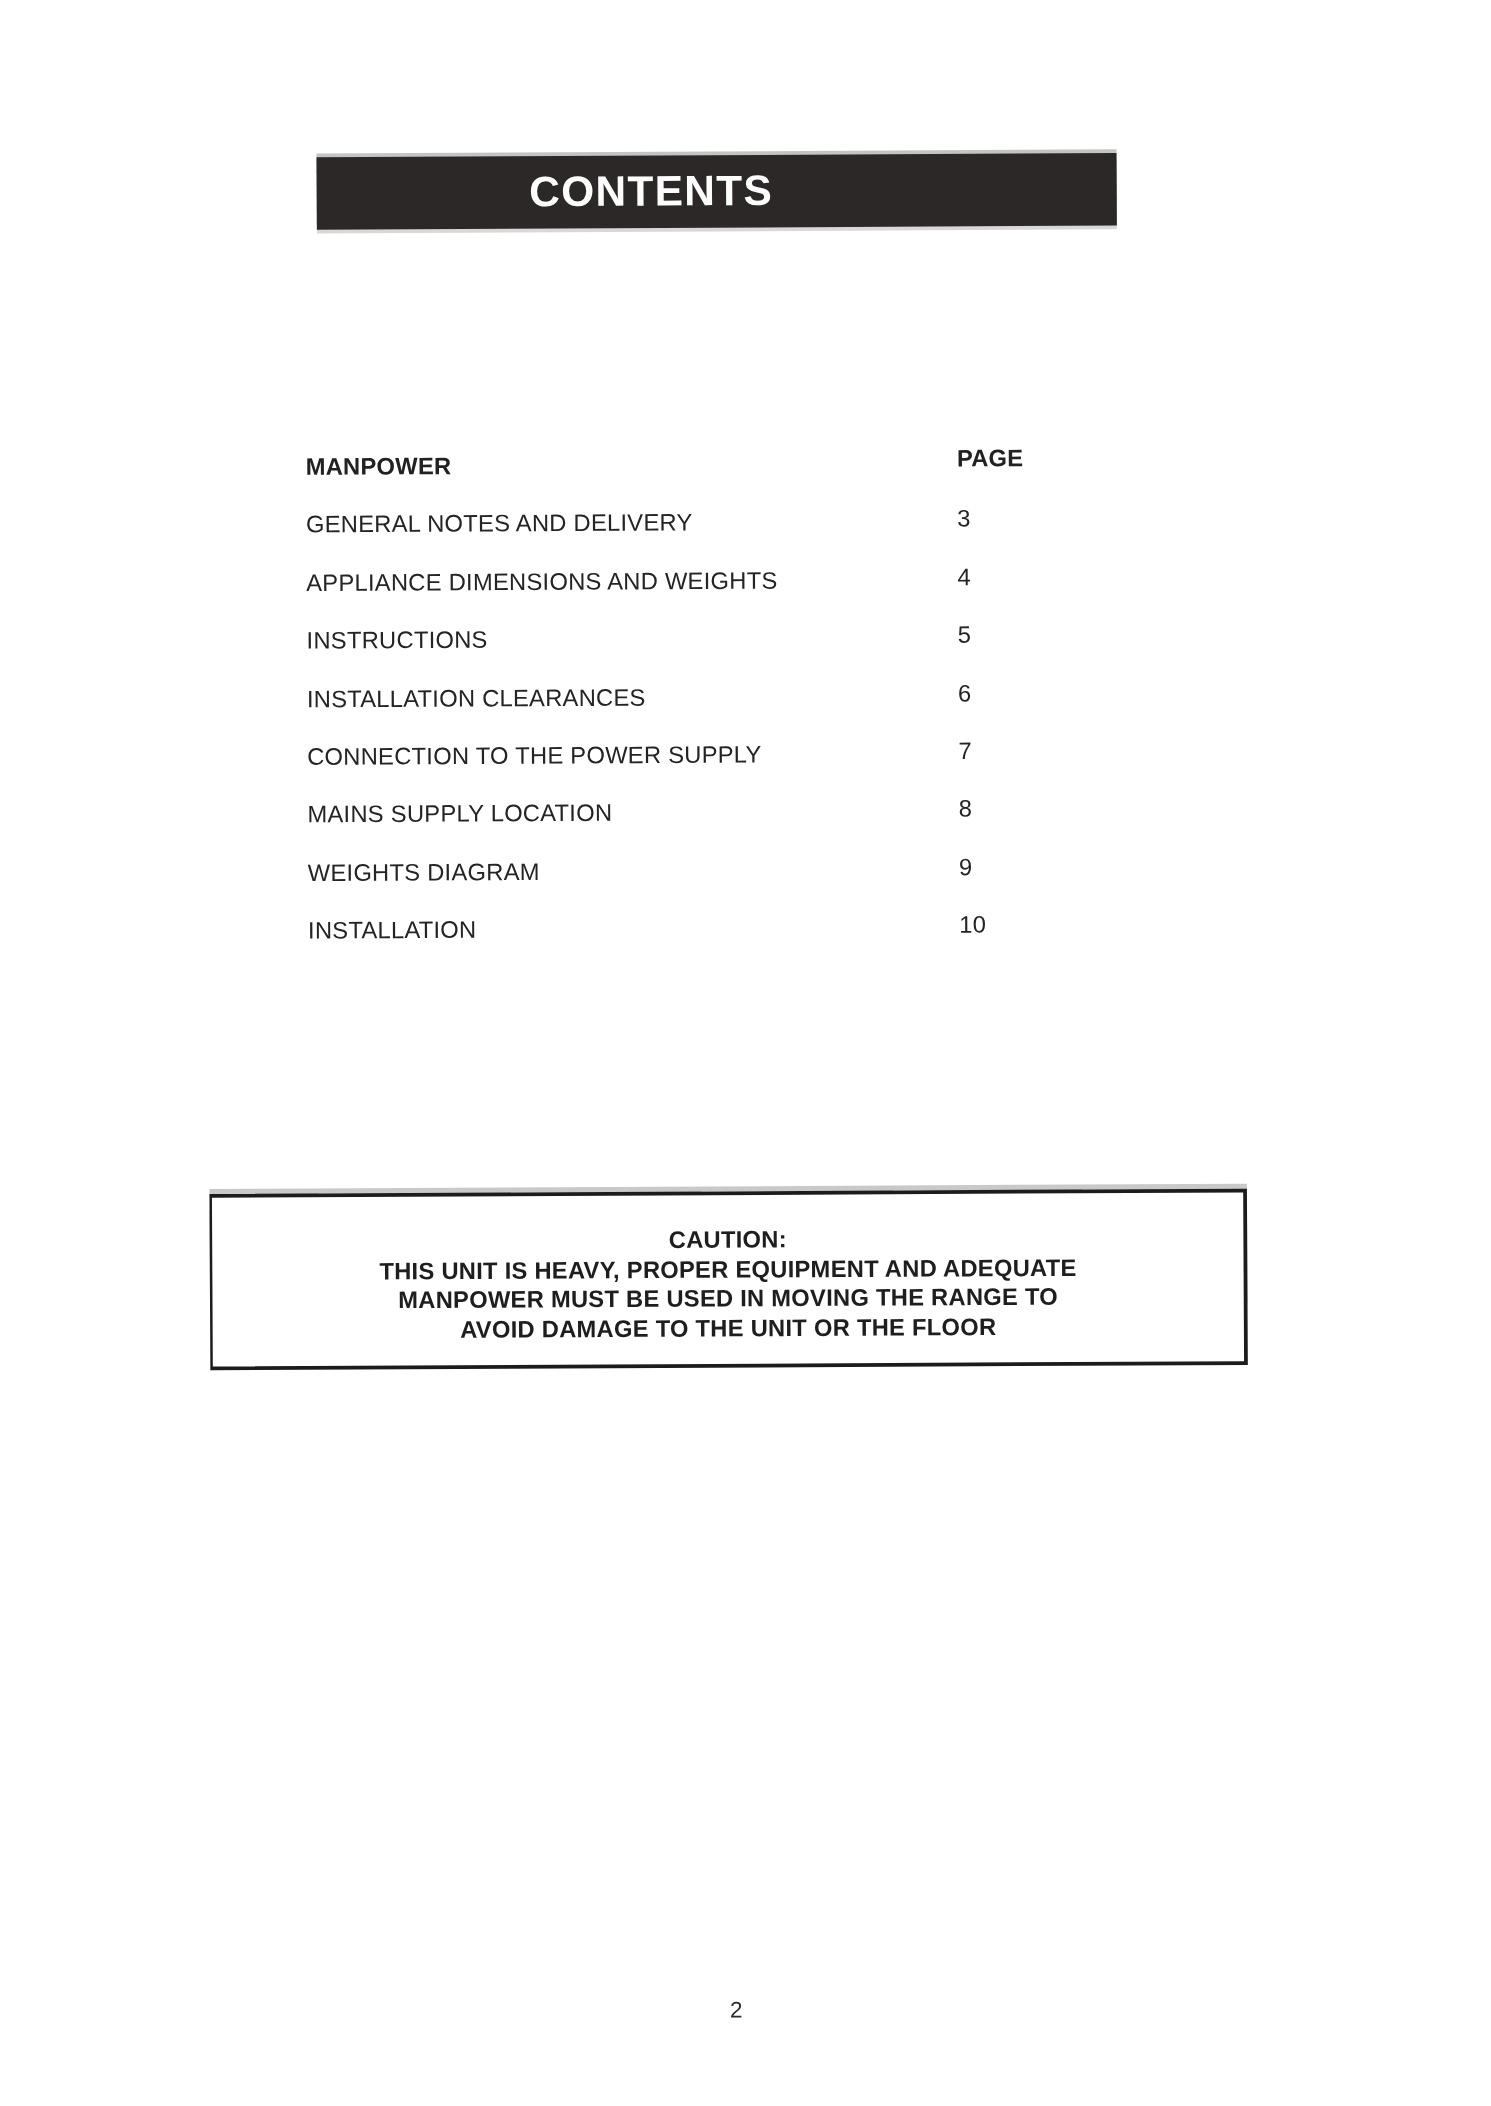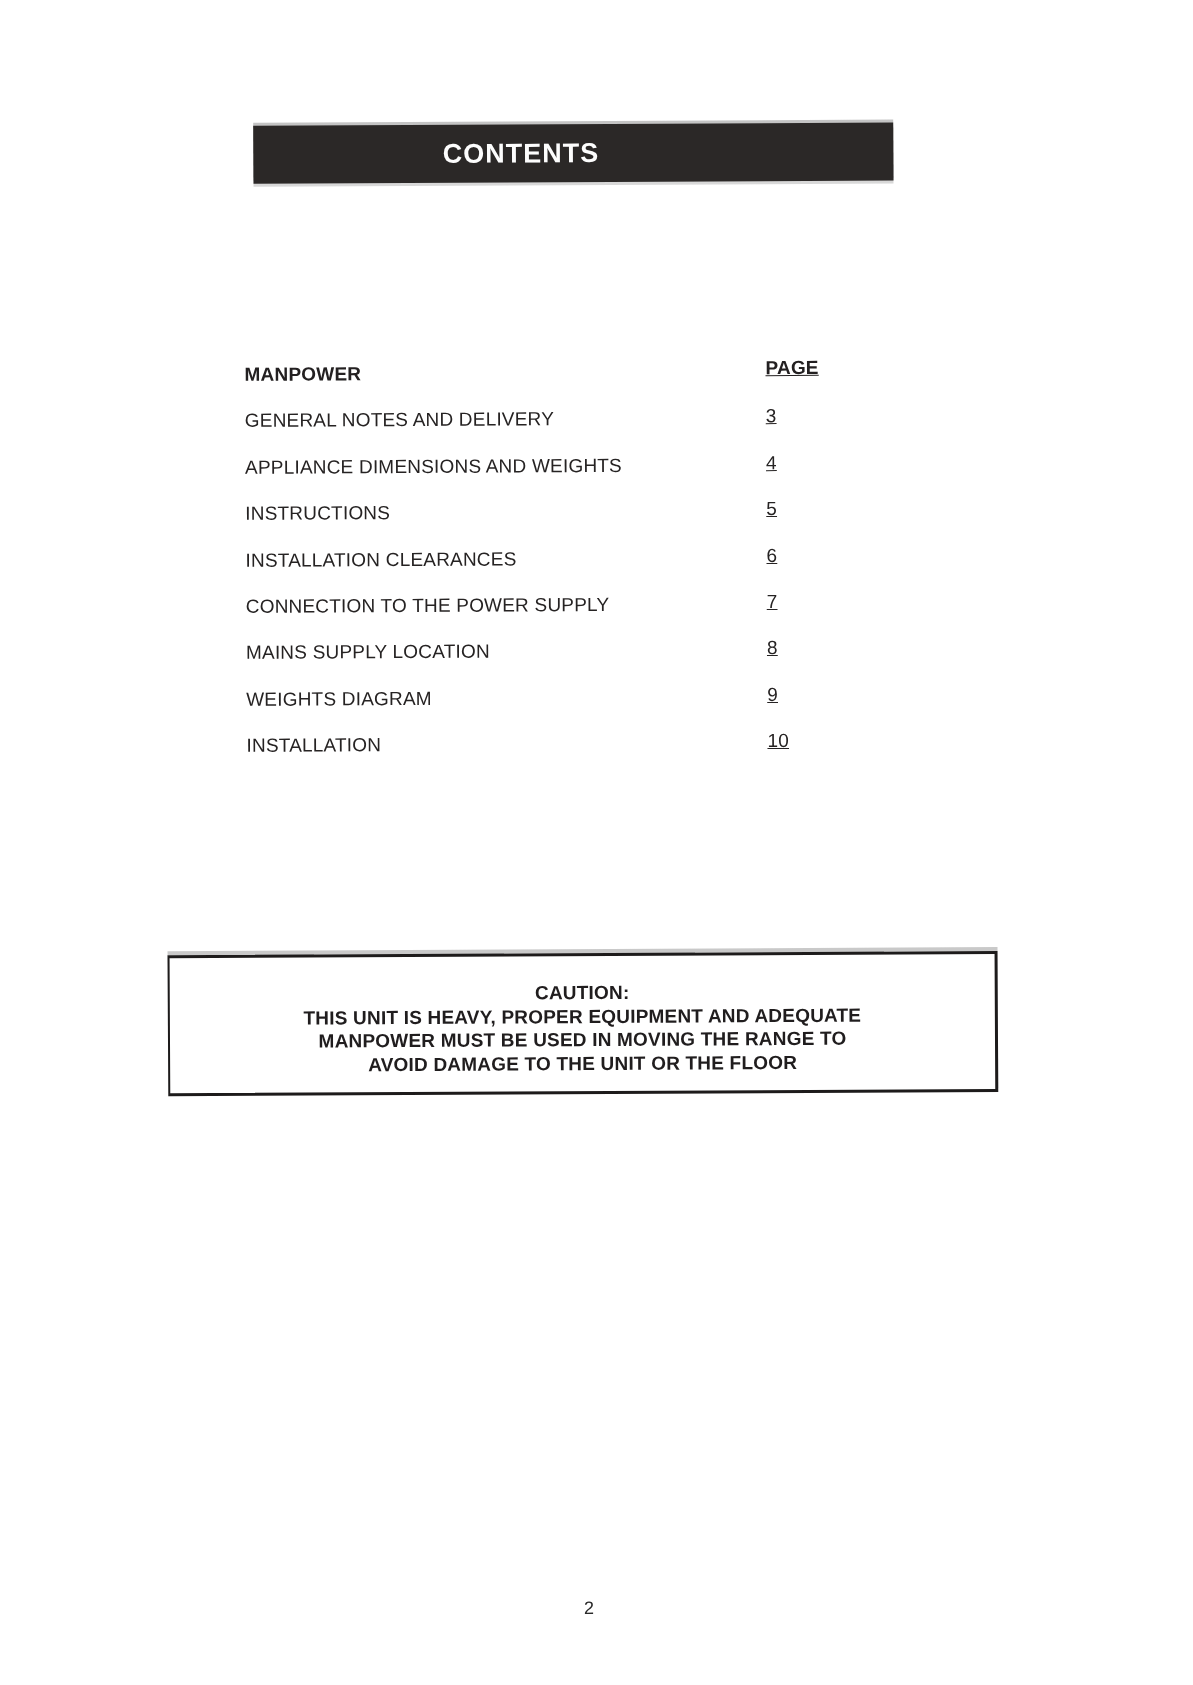--- a/index.html
+++ b/index.html
@@ -32,40 +32,40 @@
     background: #2b2827;
     display: flex;
     align-items: center;
     justify-content: center;
     padding-right: 105px;
     box-sizing: border-box;
     box-shadow: 0 -3px 0 rgba(125,125,125,0.45), 0 3px 0 rgba(125,125,125,0.3);
   }
   .contents-bar .title {
     color: #fdfdfd;
-    font-size: 27px;
+    font-size: 34px;
     font-weight: bold;
     letter-spacing: 1px;
   }
   
   .toc {
     position: absolute;
     left: 247px;
     top: 362px;
     width: 600px;
   }
   .toc-row {
     position: relative;
     height: 46.4px;
     font-size: 19px;
     letter-spacing: 0.2px;
   }
   .toc-row.header { font-weight: bold; color: #232021; }
   .toc-row .row-label { position: absolute; left: 0; top: 0; white-space: nowrap; }
-  .toc-row .row-page  { position: absolute; left: 521px; top: -2px; text-decoration: underline; }
+  .toc-row .row-page  { position: absolute; left: 521px; top: -2px; }
   .toc-row.header .row-page { top: -4px; }
   
   .caution-box {
     position: absolute;
     left: 167px;
     top: 953px;
     width: 830px;
     height: 141px;
     box-sizing: border-box;
     border: 3px solid #1d1b1b;

